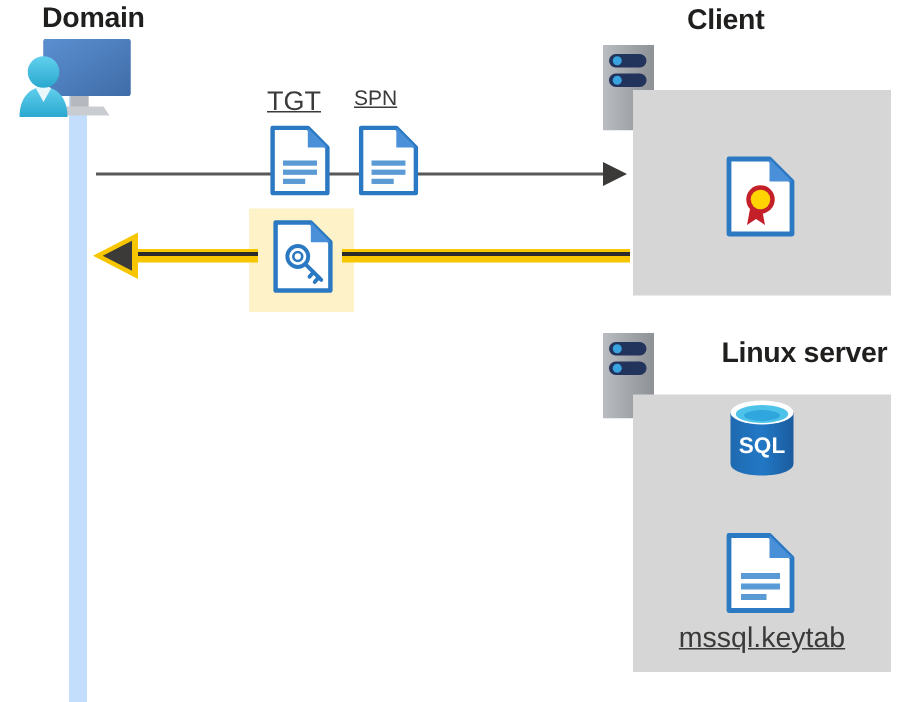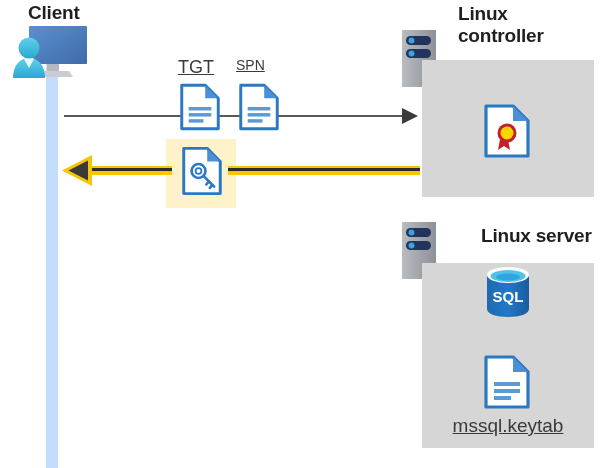--- a/index.html
+++ b/index.html
@@ -138,21 +138,21 @@
   
   #client-icon { left: 5px; top: 22px; }
 </style>
 </head>
 <body>
 
 <div id="canvas">
 
   <div class="abs" id="client-lifeline"></div>
 
-  <div class="abs title-bold" id="client-label">Client</div>
+  <div class="abs title-bold" id="client-label">Domain</div>
 
   <div class="abs doc-wrap" id="client-icon">
     <svg width="90" height="62" viewBox="0 0 90 62" xmlns="http://www.w3.org/2000/svg">
 
       <path d="M42 40 h12 v9 h10 l4 6 H28 l4 -6 h10 z" fill="#c9ccd1"></path>
       <path d="M42 40 h12 v9 h-12 z" fill="#b5b9bf"></path>
 
       <rect x="24" y="4" width="58" height="38" rx="1.5" fill="#4e7fbe"></rect>
       <rect x="24" y="4" width="58" height="38" rx="1.5" fill="url(#mongrad)"></rect>
       <defs>
@@ -185,22 +185,21 @@
       </defs>
       <rect x="0" y="0" width="34" height="57" fill="url(#rgrad)"></rect>
       <rect x="4" y="6" width="25" height="9" rx="4.5" fill="#22335c"></rect>
       <circle cx="9.5" cy="10.5" r="3" fill="#39a3e0"></circle>
       <rect x="4" y="19" width="25" height="9" rx="4.5" fill="#22335c"></rect>
       <circle cx="9.5" cy="23.5" r="3" fill="#39a3e0"></circle>
     </svg>
   </div>
 
   <div class="abs title-bold" id="dc-label">
-    <div>Linux</div>
-    <div>controller</div>
+    <div>Client</div>
   </div>
 
   <div class="abs server-panel" id="dc-panel"></div>
 
   <div class="abs doc-wrap" id="doc-cert">
     <svg width="46" height="54" viewBox="0 0 46 54" xmlns="http://www.w3.org/2000/svg">
       <path d="M2 2 h27 l15 15 v35 h-42 z" fill="#ffffff" stroke="#2b79c2" stroke-width="3.2" stroke-linejoin="round"></path>
       <path d="M29 2 v15 h15 z" fill="#4a90d9"></path>
 
       <path d="M17 30 l-3 16 l6 -4 l6 4 l-3 -16 z" fill="#c4202a"></path>

